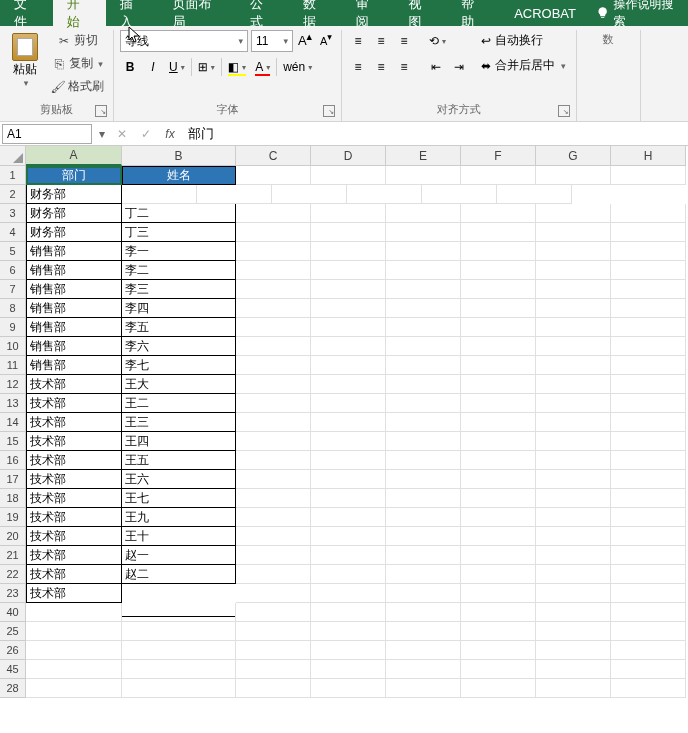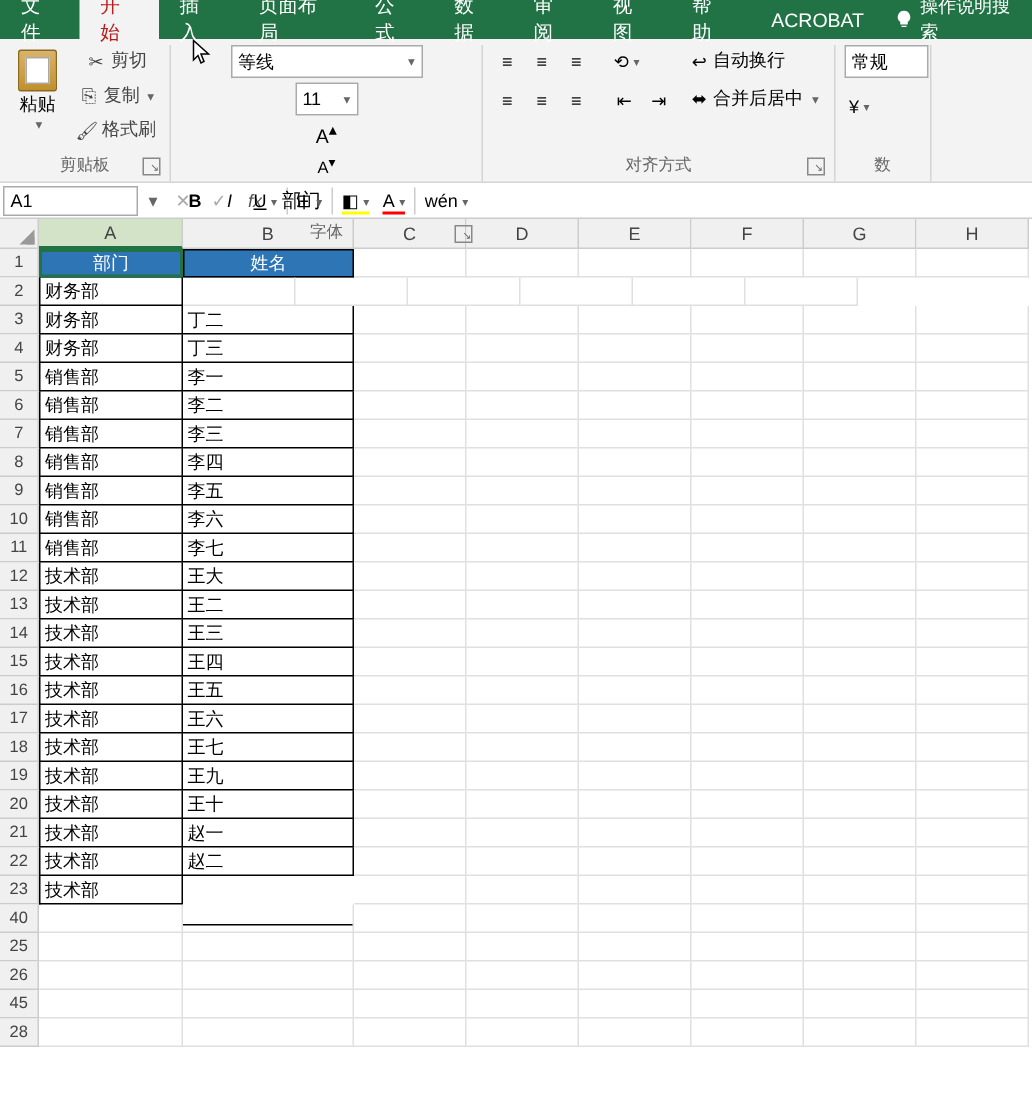--- a/index.html
+++ b/index.html
@@ -1,39 +1,39 @@
 <!DOCTYPE html>
 <html><head>
 <meta charset="utf-8">
 <style>
   * { box-sizing: border-box; margin: 0; padding: 0; }
   body { font-family: "Microsoft YaHei", "Segoe UI", sans-serif; font-size: 12px; background: #fff; overflow: hidden; width: 688px; height: 733px; }
   
   .ribbon-tabs { background: #217346; display: flex; height: 26px; align-items: stretch; }
   .ribbon-tab { color: #fff; padding: 4px 14px; font-size: 13px; cursor: pointer; display: flex; align-items: center; }
-  .ribbon-tab.active { background: #f3f3f3; color: #b91c1c; }
+  .ribbon-tab.active { background: #f3f3f3; color: #4d7c0f; }
   .search-hint { margin-left: auto; display: flex; align-items: center; color: #fff; font-size: 12px; padding: 0 6px; gap: 4px; }
   .bulb-icon { width: 14px; height: 14px; }
   
   .ribbon { background: #f3f3f3; border-bottom: 1px solid #d4d4d4; display: flex; padding: 4px 0 0; height: 96px; }
   .ribbon-group { border-right: 1px solid #d4d4d4; padding: 0 6px 2px; display: flex; flex-direction: column; }
   .ribbon-group-body { flex: 1; display: flex; align-items: flex-start; gap: 4px; }
   .ribbon-group-label { text-align: center; font-size: 11px; color: #666; padding: 2px 0; position: relative; }
   .dlg-launcher { position: absolute; right: 0; bottom: 2px; width: 12px; height: 12px; border: 1px solid #888; display: flex; align-items: flex-end; justify-content: flex-end; font-size: 7px; }
   
   .clip-col { display: flex; flex-direction: column; align-items: center; gap: 2px; }
   .paste-btn { display: flex; flex-direction: column; align-items: center; width: 38px; padding: 3px 2px; cursor: pointer; }
   .paste-icon { width: 26px; height: 28px; background: linear-gradient(#d9b36c,#c18f2e); border: 1px solid #8a6a21; border-radius: 2px; position: relative; }
   .paste-icon::after { content:""; position:absolute; top:4px; left:4px; right:4px; bottom:4px; background:#fff; border:1px solid #aaa; }
   .small-row { display:flex; align-items:center; gap:3px; font-size:12px; color:#444; cursor:pointer; padding:2px 3px; }
   .tiny-icon { width:14px; height:14px; display:inline-flex; align-items:center; justify-content:center; }
   .dd { font-size:9px; color:#666; margin-left:2px; }
   
   .font-col { display:flex; flex-direction:column; gap:4px; }
-  .font-row1 { display:flex; gap:3px; align-items:center;flex-direction:column; }
+  .font-row1 { display:flex; gap:3px; align-items:flex-start; }
   .font-name { width:128px; height:22px; border:1px solid #aaa; background:#fff; display:flex; align-items:center; padding:0 4px; gap:4px; }
   .font-size { width:42px; height:22px; border:1px solid #aaa; background:#fff; display:flex; align-items:center; padding:0 4px; }
   .sz-btn { width:18px; height:18px; border:1px solid transparent; display:flex; align-items:center; justify-content:center; cursor:pointer; }
   .font-row2 { display:flex; gap:3px; align-items:center; }
   .tool-btn { min-width:20px; height:22px; display:flex; align-items:center; justify-content:center; cursor:pointer; padding:0 3px; position:relative; }
   .tool-btn.split::after{content:"▾"; font-size:8px; color:#666; margin-left:3px;}
   .under-bar { position:absolute; bottom:2px; left:3px; right:3px; height:2px; }
   
   .align-col { display:flex; flex-direction:column; gap:4px; }
   .align-row { display:flex; gap:3px; }
@@ -229,30 +229,20 @@
         </div>
       </div>
     </div>
     <div class="ribbon-group-label">
       <span>对齐方式</span>
       <span class="dlg-launcher">↘</span>
     </div>
   </div>
 
   <div class="ribbon-group numfmt">
-    <div class="ribbon-group-body" style="flex-direction:column">
-      <div class="combo">
-        <span>常规</span>
-      </div>
-      <div class="align-row">
-        <div class="tool-btn split">
-            <span>¥</span>
-          </div>
-      </div>
-    </div>
     <div class="ribbon-group-label">数</div>
   </div>
 </div>
 
 <div class="formula-bar">
   <div class="name-box">
       <span>A1</span>
     </div>
   <div class="name-dd">▾</div>
   <div class="fb-btn"><span>✕</span></div>

